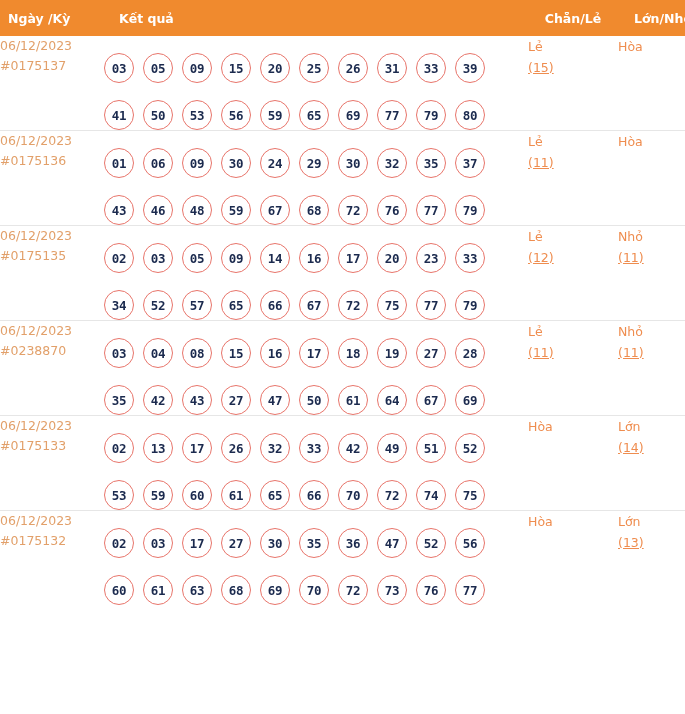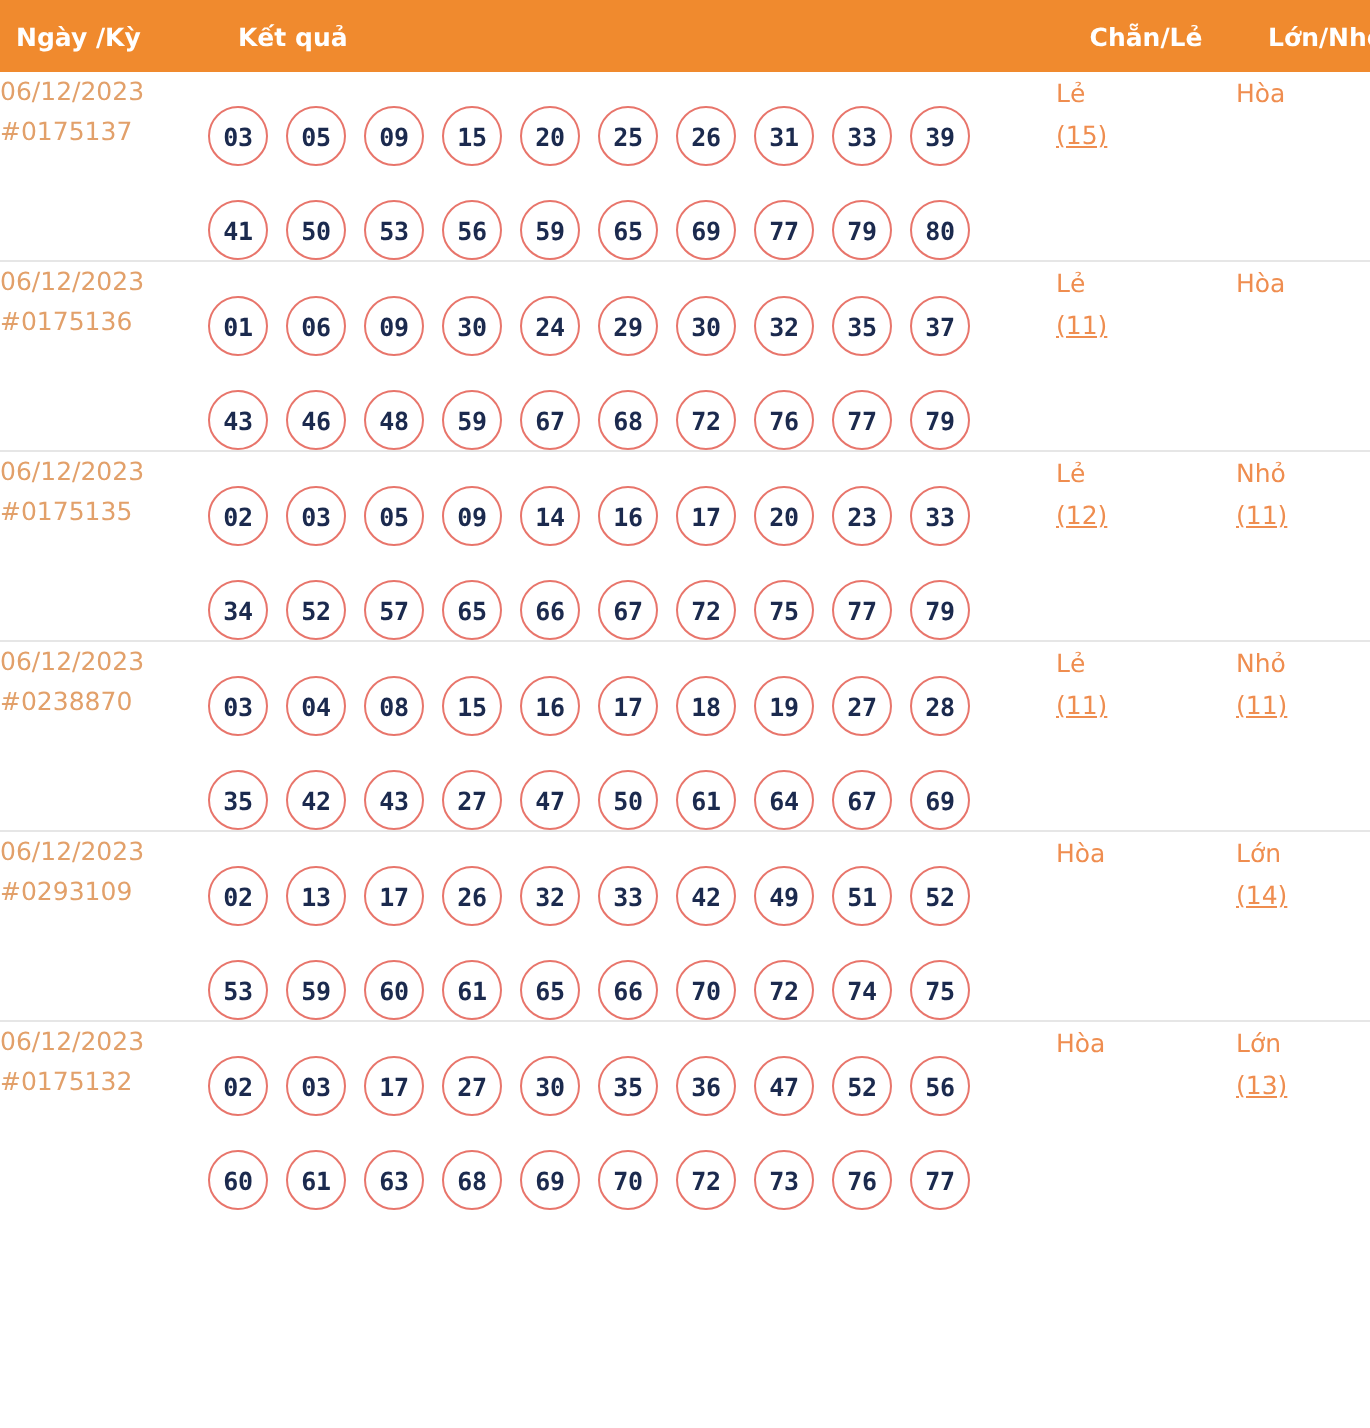--- a/index.html
+++ b/index.html
@@ -260,21 +260,21 @@
           <span class="stat-count">(11)</span>
         </td>
         <td class="cell-bs">
           <span class="stat-label">Nhỏ</span>
           <span class="stat-count">(11)</span>
         </td>
       </tr>
       <tr class="draw-row">
         <td class="cell-date">
           <div>06/12/2023</div>
-          <div>#0293109</div>
+          <div>#0175133</div>
         </td>
         <td class="cell-result">
           <div class="ball-line">
             <span class="ball">02</span>
             <span class="ball">13</span>
             <span class="ball">17</span>
             <span class="ball">26</span>
             <span class="ball">32</span>
             <span class="ball">33</span>
             <span class="ball">42</span>

